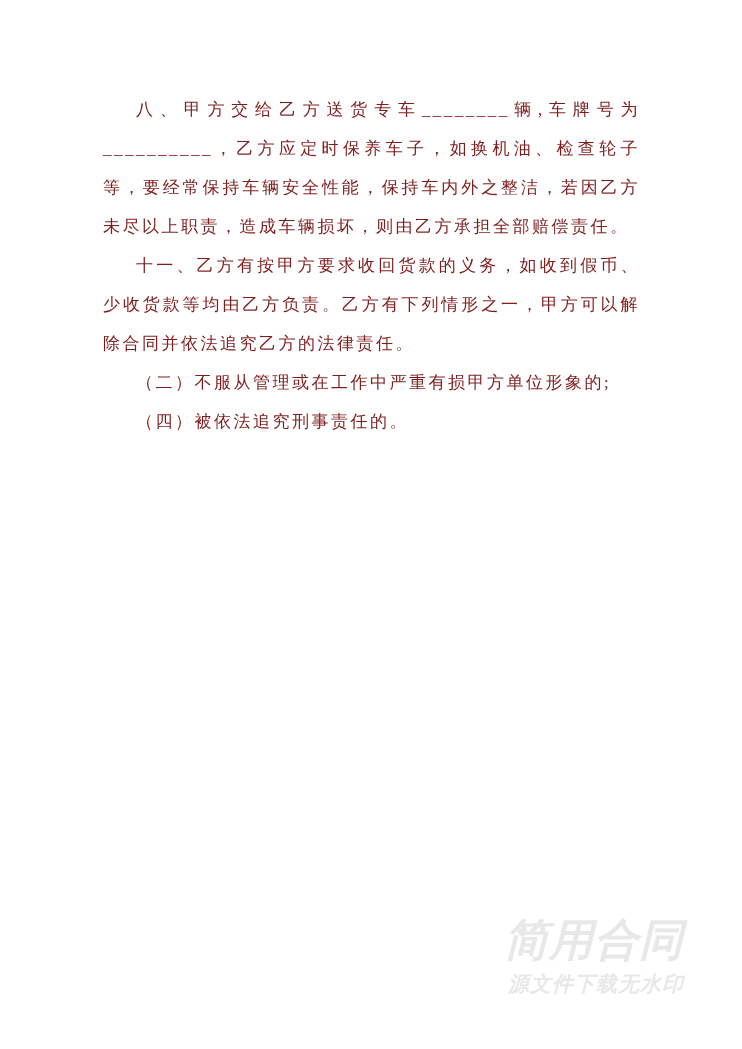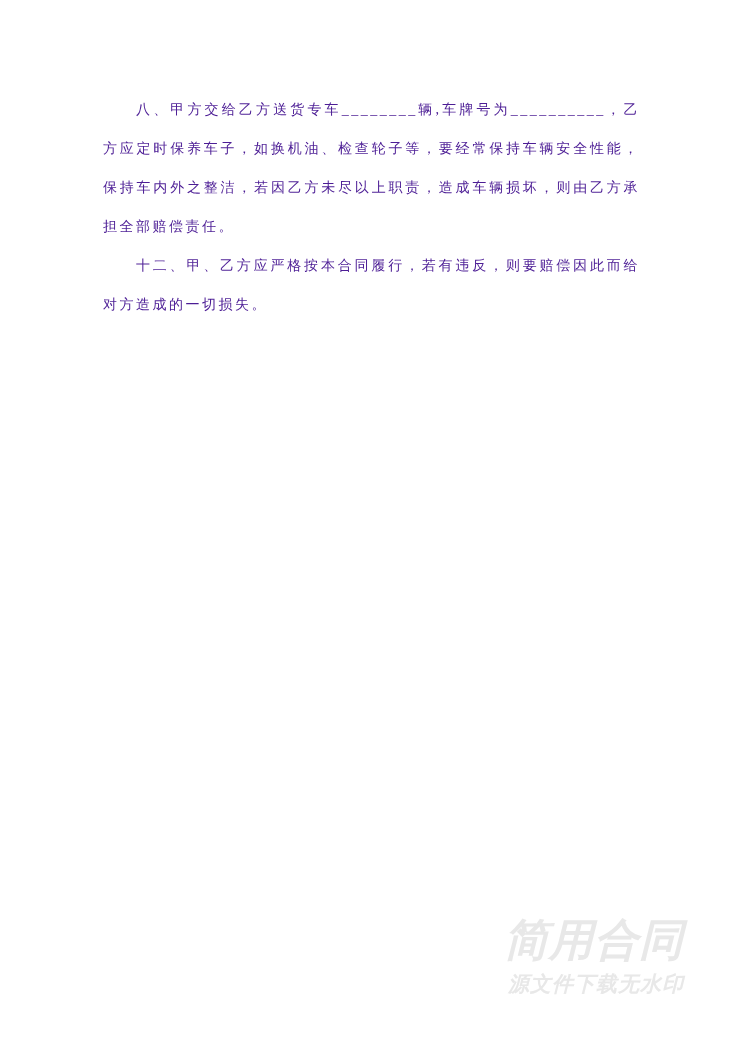--- a/index.html
+++ b/index.html
@@ -13,24 +13,24 @@
     height: 1049px;
     background: #ffffff;
     overflow: hidden;
     font-family: "Liberation Serif", "DejaVu Serif", serif;
   }
   .content {
     position: absolute;
     left: 103px;
     top: 90px;
     width: 537px;
-    font-size: 14px;
+    font-size: 17px;
     line-height: 39px;
     letter-spacing: 2.5px;
-    color: #4c1d95;
+    color: #7f1d1d;
     text-align: justify;
   }
   .content p {
     margin: 0;
     padding: 0;
     text-indent: 33px;
   }
   .watermark {
     position: absolute;
     right: 58px;
@@ -54,21 +54,23 @@
     letter-spacing: 1px;
   }
 </style>
 </head>
 <body>
 
 <div class="page">
 
   <div class="content">
     <p>八、甲方交给乙方送货专车________辆,车牌号为__________，乙方应定时保养车子，如换机油、检查轮子等，要经常保持车辆安全性能，保持车内外之整洁，若因乙方未尽以上职责，造成车辆损坏，则由乙方承担全部赔偿责任。</p>
-    <p>十二、甲、乙方应严格按本合同履行，若有违反，则要赔偿因此而给对方造成的一切损失。</p>
+    <p>十一、乙方有按甲方要求收回货款的义务，如收到假币、少收货款等均由乙方负责。乙方有下列情形之一，甲方可以解除合同并依法追究乙方的法律责任。</p>
+    <p>（二）不服从管理或在工作中严重有损甲方单位形象的;</p>
+    <p>（四）被依法追究刑事责任的。</p>
   </div>
 
   <div class="watermark">
     <div class="wm-title">简用合同</div>
     <div class="wm-sub">源文件下载无水印</div>
   </div>
 
 </div>
 
 </body></html>

